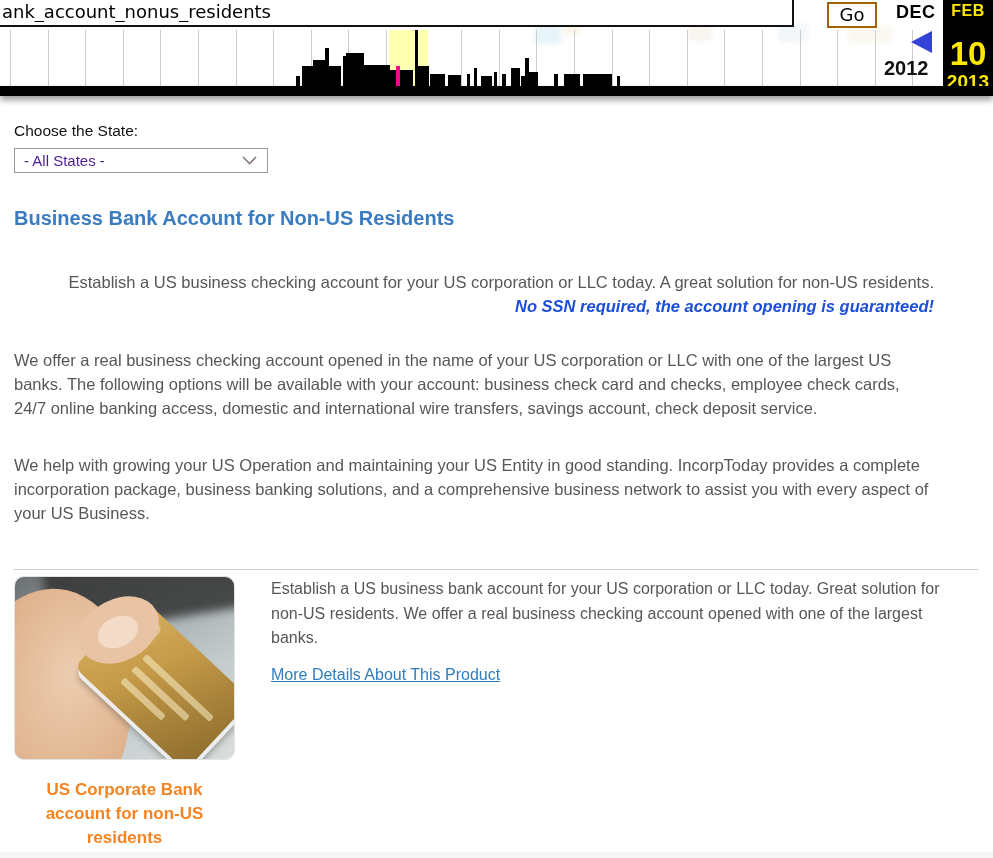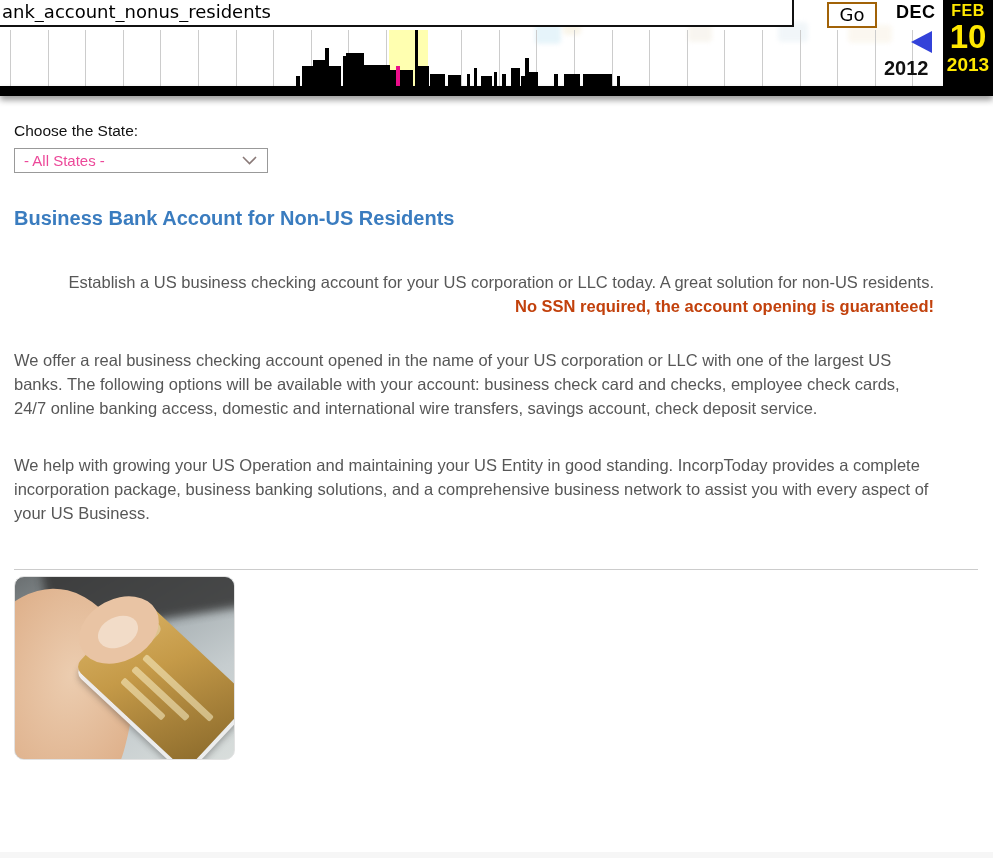--- a/index.html
+++ b/index.html
@@ -17,42 +17,42 @@
     font-size: 18px; color: #000; text-align: center; line-height: 22px; cursor: pointer; }
   .wb-dec { position: absolute; left: 896px; top: 2px; font-size: 18px; font-weight: bold;
     color: #000; letter-spacing: .5px; }
   .wb-2012 { position: absolute; left: 884px; top: 57px; font-size: 20px; font-weight: bold; color: #111; }
   .wb-arrow { position: absolute; left: 911px; top: 31px; width: 0; height: 0;
     border-top: 11px solid transparent; border-bottom: 11px solid transparent;
     border-right: 21px solid #3342d9; cursor: pointer; }
   .wb-datebox { position: absolute; left: 943px; top: 0; width: 50px; height: 87px;
     background: #000; color: #ffe800; text-align: center; }
   .wb-datebox .m { font-size: 16px; font-weight: bold; margin-top: 2px; letter-spacing: .5px; }
-  .wb-datebox .d { font-size: 33px; font-weight: bold; line-height: 34px; margin-top: 0; }
+  .wb-datebox .d { font-size: 33px; font-weight: bold; line-height: 34px; margin-top: 17px; }
   .wb-datebox .y { font-size: 19px; font-weight: bold; line-height: 20px; margin-top: 1px; }
   .wb-strip { position: absolute; left: 0; top: 30px; width: 938px; height: 56px; }
   .wb-grid { position: absolute; top: 0; width: 1px; height: 56px; background: #ccc; }
   .wb-highlight { position: absolute; top: 0; height: 56px; background: #ffffb0; }
   .wb-bar { position: absolute; bottom: 0; background: #000; }
   .wb-marker { position: absolute; bottom: 0; background: #ec0e8a; }
   .wb-cursor { position: absolute; top: 0; width: 3px; height: 56px; background: #000; cursor: pointer; }
   .wb-bottombar { position: absolute; left: 0; top: 86px; width: 993px; height: 10px;
     background: #000; box-shadow: 0 4px 6px rgba(0,0,0,.4); }
 
   
   .content { position: relative; padding: 0 14px; }
   .choose-label { margin-top: 19px; font-size: 15.5px; color: #111; }
   .state-select { margin-top: 8px; width: 254px; height: 25px; border: 1px solid #999;
     background: #fff; display: flex; align-items: center; justify-content: space-between;
     padding: 0 10px 0 9px; cursor: pointer; }
-  .state-select .sel-text { font-size: 15px; color: #ec4899; }
+  .state-select .sel-text { font-size: 15px; color: #4c1d95; }
   .page-heading { margin-top: 34px; font-size: 20px; font-weight: bold; color: #3a7cbf; }
   .body-copy { width: 920px; font-size: 16.5px; line-height: 24px; color: #575757; }
   .p1 { margin-top: 40px; text-align: right; }
-  .p1 strong { display: block; color: #c2410c; }
+  .p1 strong { display: block; color: #1d4ed8; font-style: italic; }
   .p2 { margin-top: 30px; }
   .p3 { margin-top: 33px; }
   .divider { border: none; border-top: 1px solid #ccc; margin: 44px 0 0 0; width: 964px; }
 
   .product-row { display: flex; margin-top: 6px; }
   .product-col { width: 221px; margin-right: 36px; flex: 0 0 auto; }
   .product-image { position: relative; width: 221px; height: 184px; border-radius: 10px;
     border: 1px solid #e2e2e2; overflow: hidden;
     background: linear-gradient(150deg, #6a6f71 0%, #8d9496 22%, #adb5b8 45%, #c6cdcf 68%, #d9dedc 100%); }
   .pi-darkband { position: absolute; left: 30px; top: -28px; width: 210px; height: 72px;
@@ -197,21 +197,24 @@
         <div class="pi-hand"></div>
         <div class="pi-card">
           <div class="pi-holo"></div>
           <div class="pi-emboss1"></div>
           <div class="pi-emboss2"></div>
           <div class="pi-emboss3"></div>
         </div>
         <div class="pi-thumb"></div>
         <div class="pi-nail"></div>
       </div>
+      <div class="product-title">US Corporate Bank account for non-US residents</div>
 
     </div>
     <div>
+      <p class="product-desc">Establish a US business bank account for your US corporation or LLC today. Great solution for non-US residents. We offer a real business checking account opened with one of the largest banks.</p>
+      <a class="details-link">More Details About This Product</a>
     </div>
   </div>
 
 </div>
 
 <div class="footer-strip"></div>
 
 </body></html>

